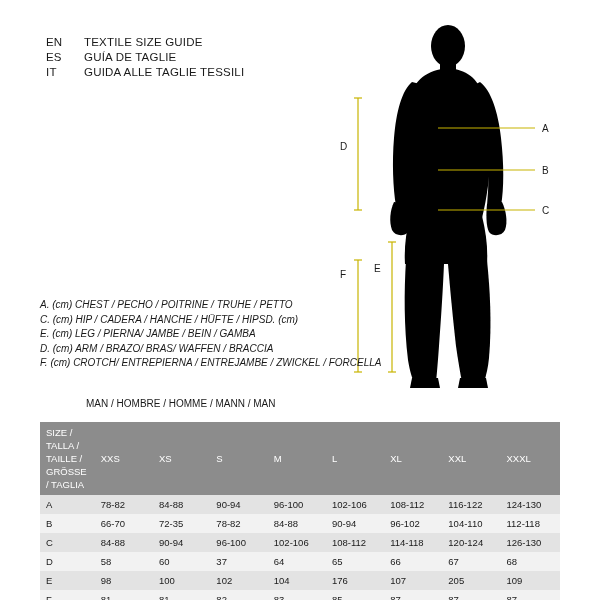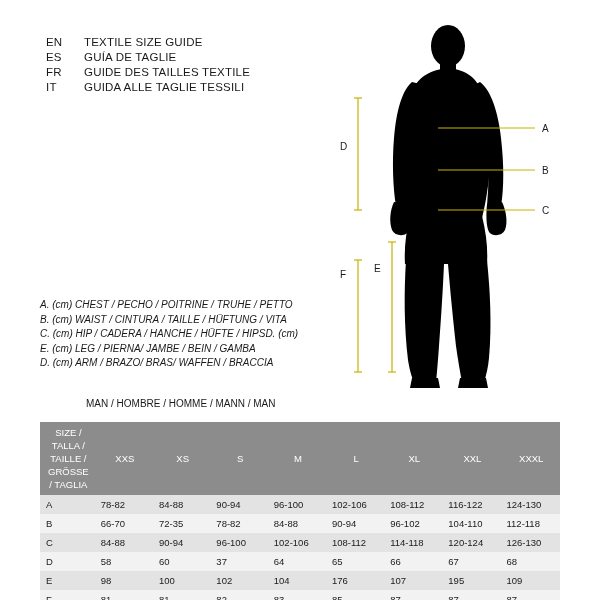--- a/index.html
+++ b/index.html
@@ -95,21 +95,20 @@
     padding: 3px 4px 3px 6px;
     font-weight: normal;
     line-height: 13px;
   }
   table.size-table thead th {
     background: #8c8c8c;
     color: #ffffff;
     font-size: 9.5px;
     padding-top: 4px;
     padding-bottom: 4px;
-    text-align: center;
   }
   table.size-table tbody tr.odd {
     background: #e3e3e3;
   }
   table.size-table tbody tr.even {
     background: #f2f2f2;
   }
   table.size-table tbody td:first-child {
     width: 46px;
   }
@@ -122,24 +121,20 @@
 <div class="titles">
   <div class="title-row">
     <span class="title-lang">EN</span>
     <span class="title-text">TEXTILE SIZE GUIDE</span>
   </div>
   <div class="title-row">
     <span class="title-lang">ES</span>
     <span class="title-text">GUÍA DE TAGLIE</span>
   </div>
   <div class="title-row">
-    <span class="title-lang">FR</span>
-    <span class="title-text">GUIDE DES TAILLES TEXTILE</span>
-  </div>
-  <div class="title-row">
     <span class="title-lang">IT</span>
     <span class="title-text">GUIDA ALLE TAGLIE TESSILI</span>
   </div>
 </div>
 
 <div class="figure-wrap">
   <svg width="250" height="380" viewBox="0 0 250 380" xmlns="http://www.w3.org/2000/svg">
 
     <g>
 
@@ -206,24 +201,24 @@
       <text x="212" y="194">C</text>
       <text x="10" y="130">D</text>
       <text x="44" y="252">E</text>
       <text x="10" y="258">F</text>
     </g>
   </svg>
 </div>
 
 <div class="legend">
   <div class="legend-line">A. (cm) CHEST / PECHO / POITRINE / TRUHE / PETTO</div>
-  <div class="legend-line">B. (cm) WAIST / CINTURA / TAILLE / HÜFTUNG / VITA</div>
   <div class="legend-line">C. (cm) HIP / CADERA / HANCHE / HÜFTE / HIPSD. (cm)</div>
   <div class="legend-line">E. (cm) LEG / PIERNA/ JAMBE / BEIN / GAMBA</div>
   <div class="legend-line">D. (cm) ARM / BRAZO/ BRAS/ WAFFEN / BRACCIA</div>
+  <div class="legend-line">F. (cm) CROTCH/ ENTREPIERNA / ENTREJAMBE / ZWICKEL / FORCELLA</div>
 </div>
 
 <div class="gender-line">MAN / HOMBRE / HOMME / MANN / MAN</div>
 
 <div class="table-wrap">
   <table class="size-table">
     <colgroup>
       <col class="c-label">
       <col class="c-data">
         <col class="c-data">
@@ -293,21 +288,21 @@
         <td>68</td>
       </tr>
       <tr class="odd">
         <td>E</td>
         <td>98</td>
         <td>100</td>
         <td>102</td>
         <td>104</td>
         <td>176</td>
         <td>107</td>
-        <td>195</td>
+        <td>205</td>
         <td>109</td>
       </tr>
       <tr class="even">
         <td>F</td>
         <td>81</td>
         <td>81</td>
         <td>82</td>
         <td>83</td>
         <td>85</td>
         <td>87</td>

